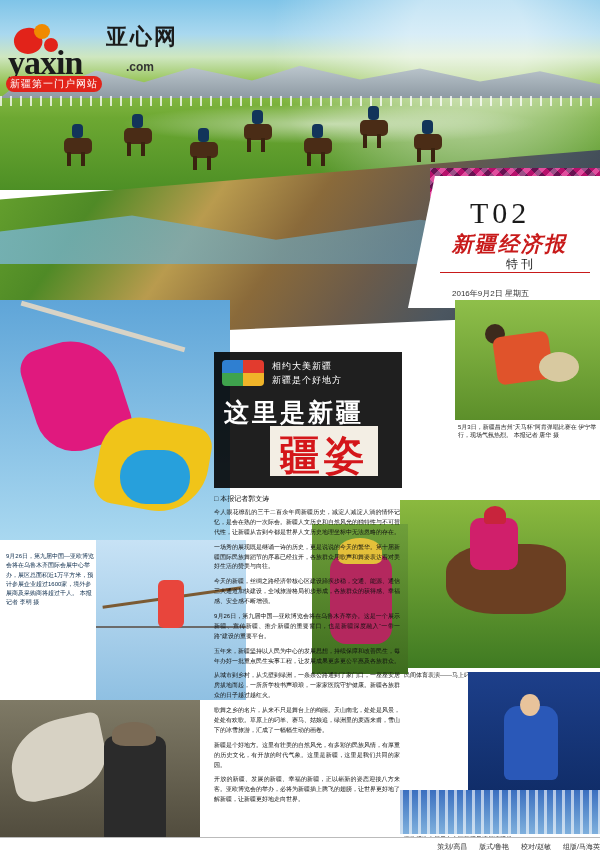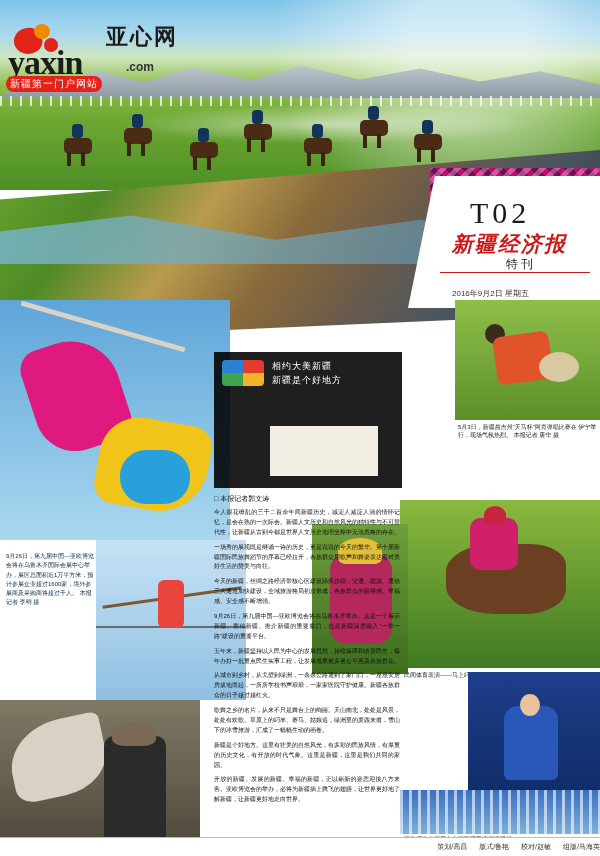--- a/index.html
+++ b/index.html
@@ -244,21 +244,23 @@
       <div class="man3"></div>
       <div class="hat"></div>
   </div>
 
   <div id="headline">
     <div class="hl-logo"></div>
     <div class="hl-slog">
       <div>相约大美新疆</div>
       <div>新疆是个好地方</div>
     </div>
+    <div class="hl-main">这里是新疆</div>
     <div class="hl-seal-bg"></div>
+    <div class="hl-seal">疆姿</div>
   </div>
 
   <div id="infobox">
     <p>9月26日，第九届中国—亚欧博览会将在乌鲁木齐国际会展中心举办，展区总面积近1万平方米，预计参展企业超过1600家，境外参展商及采购商将超过千人。 本报记者 李明 摄</p>
   </div>
 
   <div id="story">
     <div class="byline">□ 本报记者郭文涛</div>
     <p>今人眼花缭乱的三千二百余年间新疆历史，减淀人减淀人淌的情怀记忆，是会在熟的一次际会。新疆人文历史和自然风光的独特性与不可替代性，让新疆从古到今都是世界人文历史地理坐标中无法忽略的存在。</p>
     <p>一场秀的展现既是继诵一诗的历史，更是说说的今天的繁华。第十届新疆国际民族舞蹈节的序幕已经拉开，各族群众用歌声和舞姿表达着对美好生活的赞美与向往。</p>

